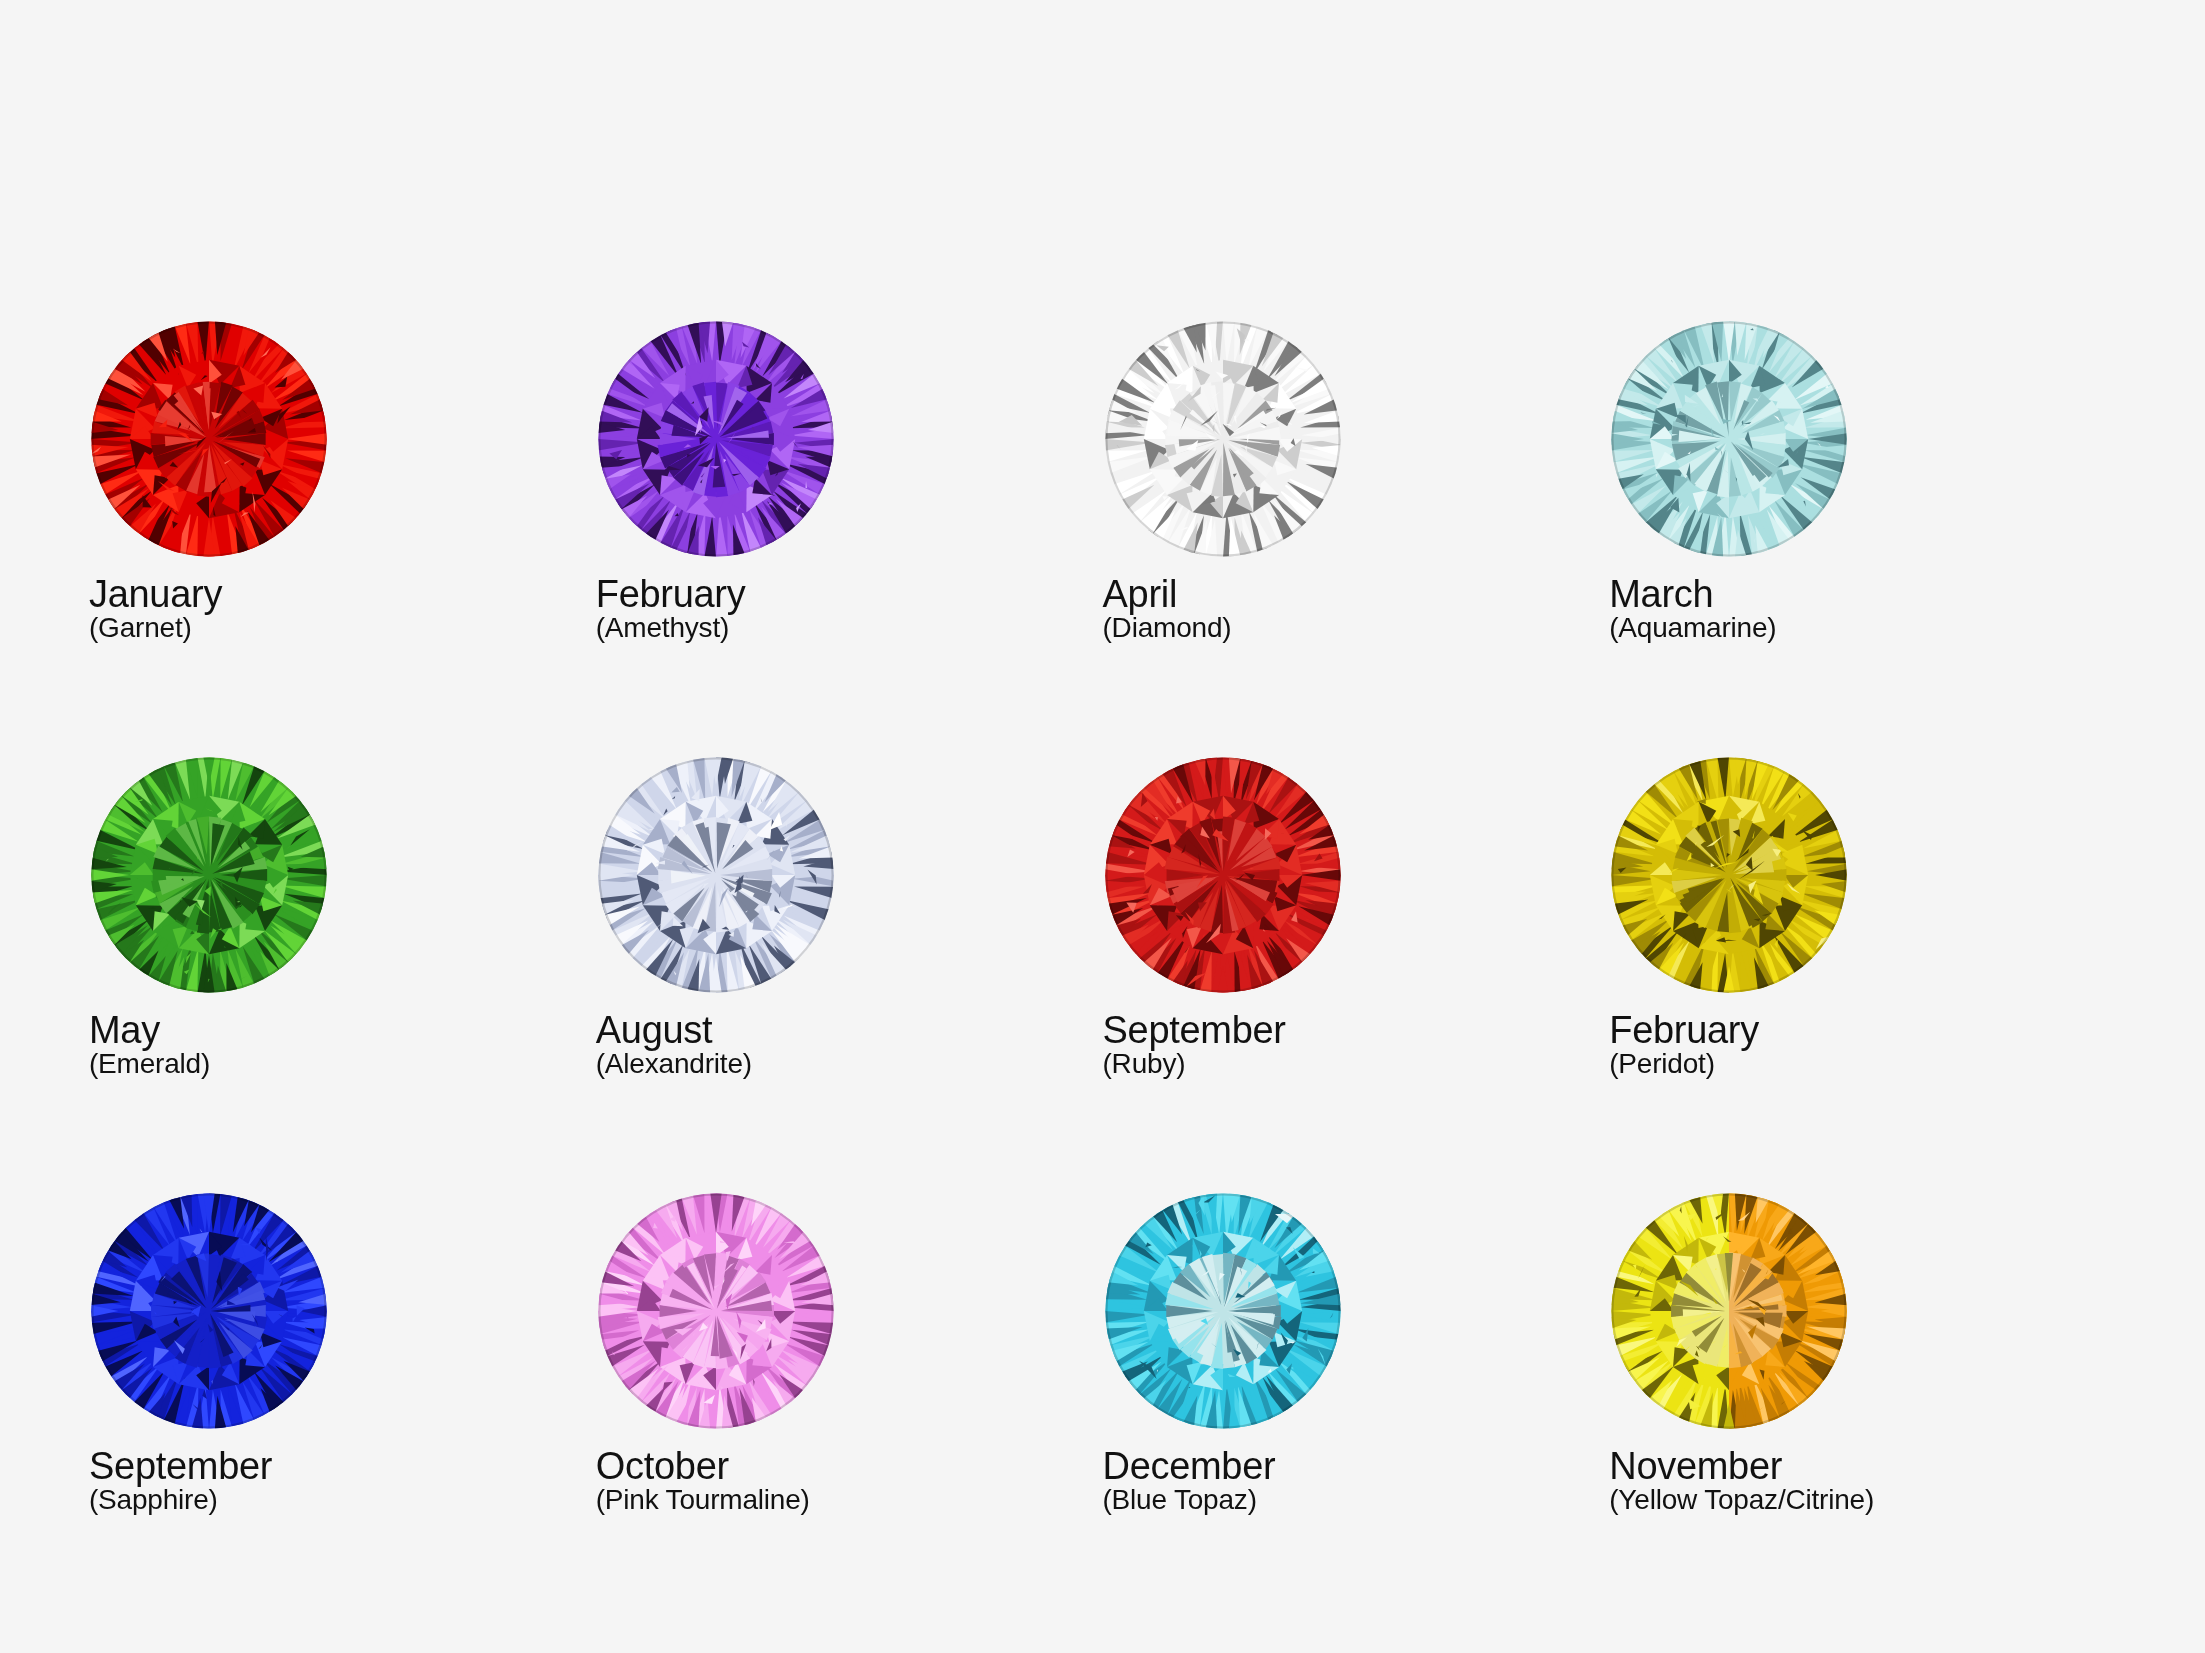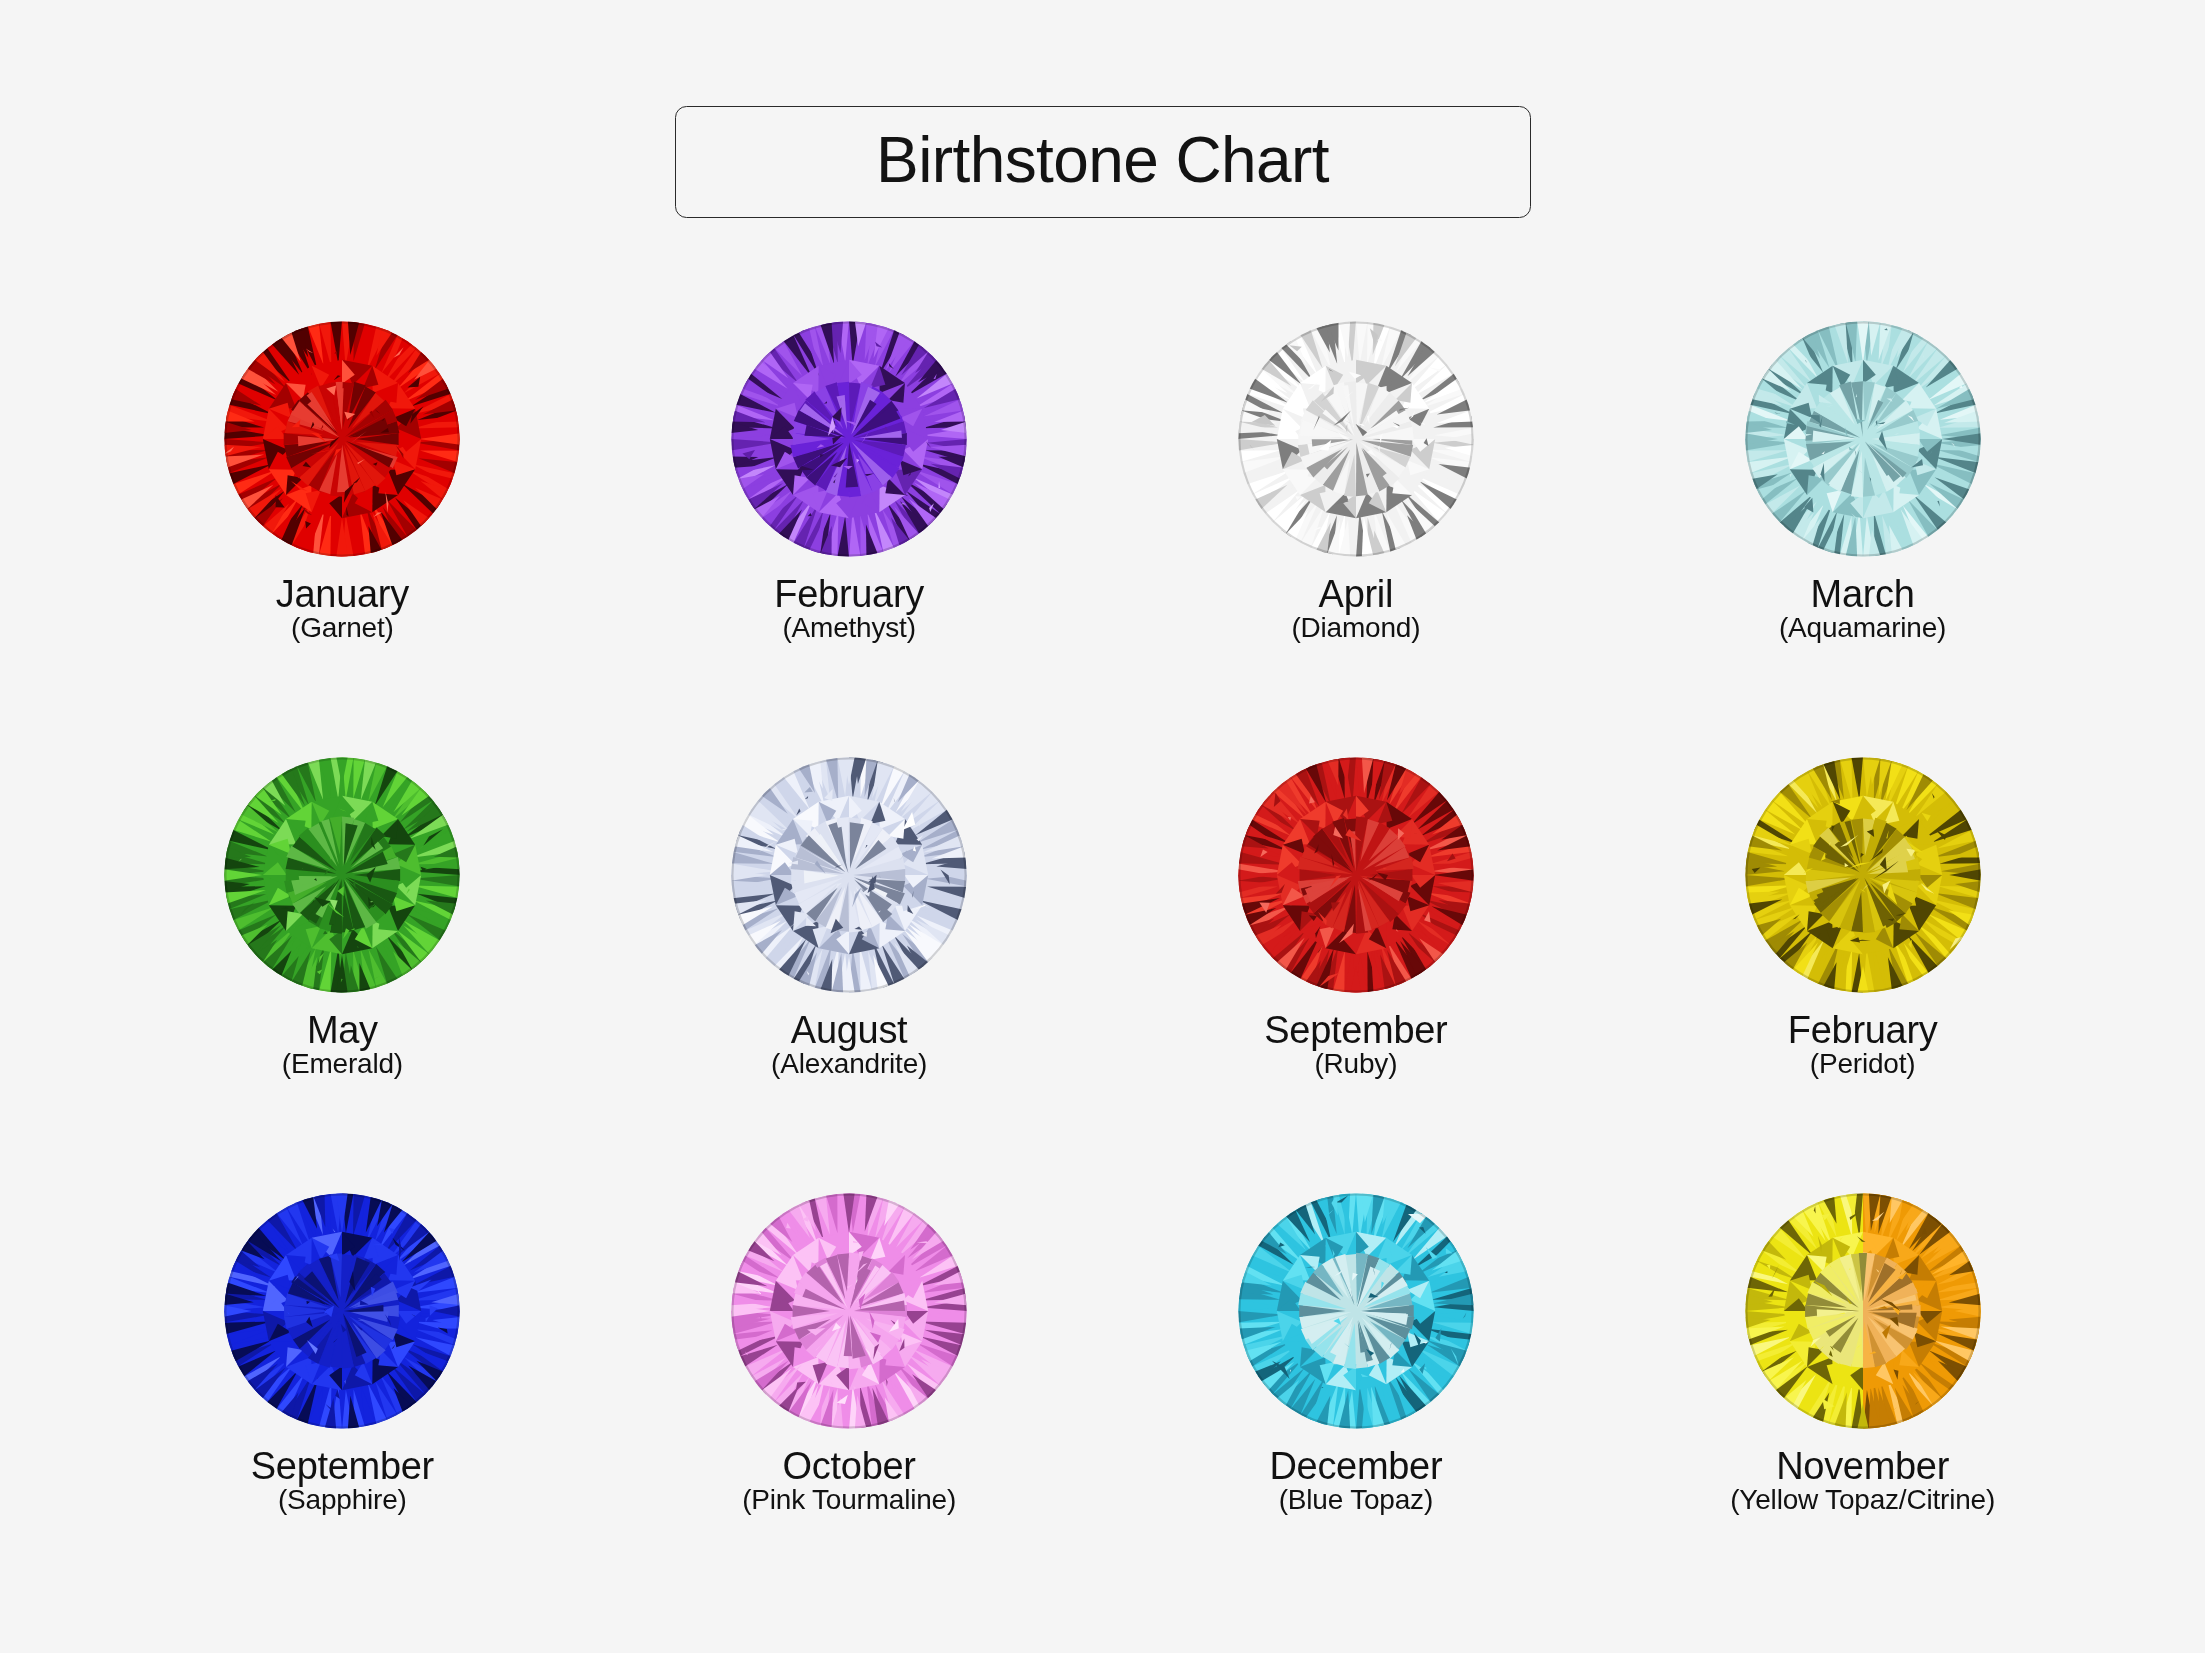--- a/index.html
+++ b/index.html
@@ -52,21 +52,20 @@
     left: 89px;
     width: 2027px;
     display: grid;
     grid-template-columns: repeat(4, 1fr);
     grid-template-rows: repeat(3, 436px);
   }
 
   .cell {
     display: flex;
     flex-direction: column;
-    align-items: center;
   }
 
   .gem-holder {
     width: 240px;
     height: 240px;
     position: relative;
     flex: 0 0 auto;
   }
   .gem-holder svg { display: block; width: 100%; height: 100%; }
 
@@ -87,25 +86,20 @@
     margin-top: 1px;
     white-space: nowrap;
     letter-spacing: -0.2px;
   }
 </style>
 </head>
 <body>
 
 <div id="page">
 
-  <div id="title-wrap">
-    <div id="title-box">
-      <div id="title-text">Birthstone Chart</div>
-    </div>
-  </div>
 
   <div id="grid">
       <div class="cell">
         <div class="gem-holder">
           <svg viewBox="0 0 400 400">
             <defs>
               <clipPath id="gemclip1">
                 <circle cx="200" cy="200" r="196"></circle>
               </clipPath>
             </defs>

